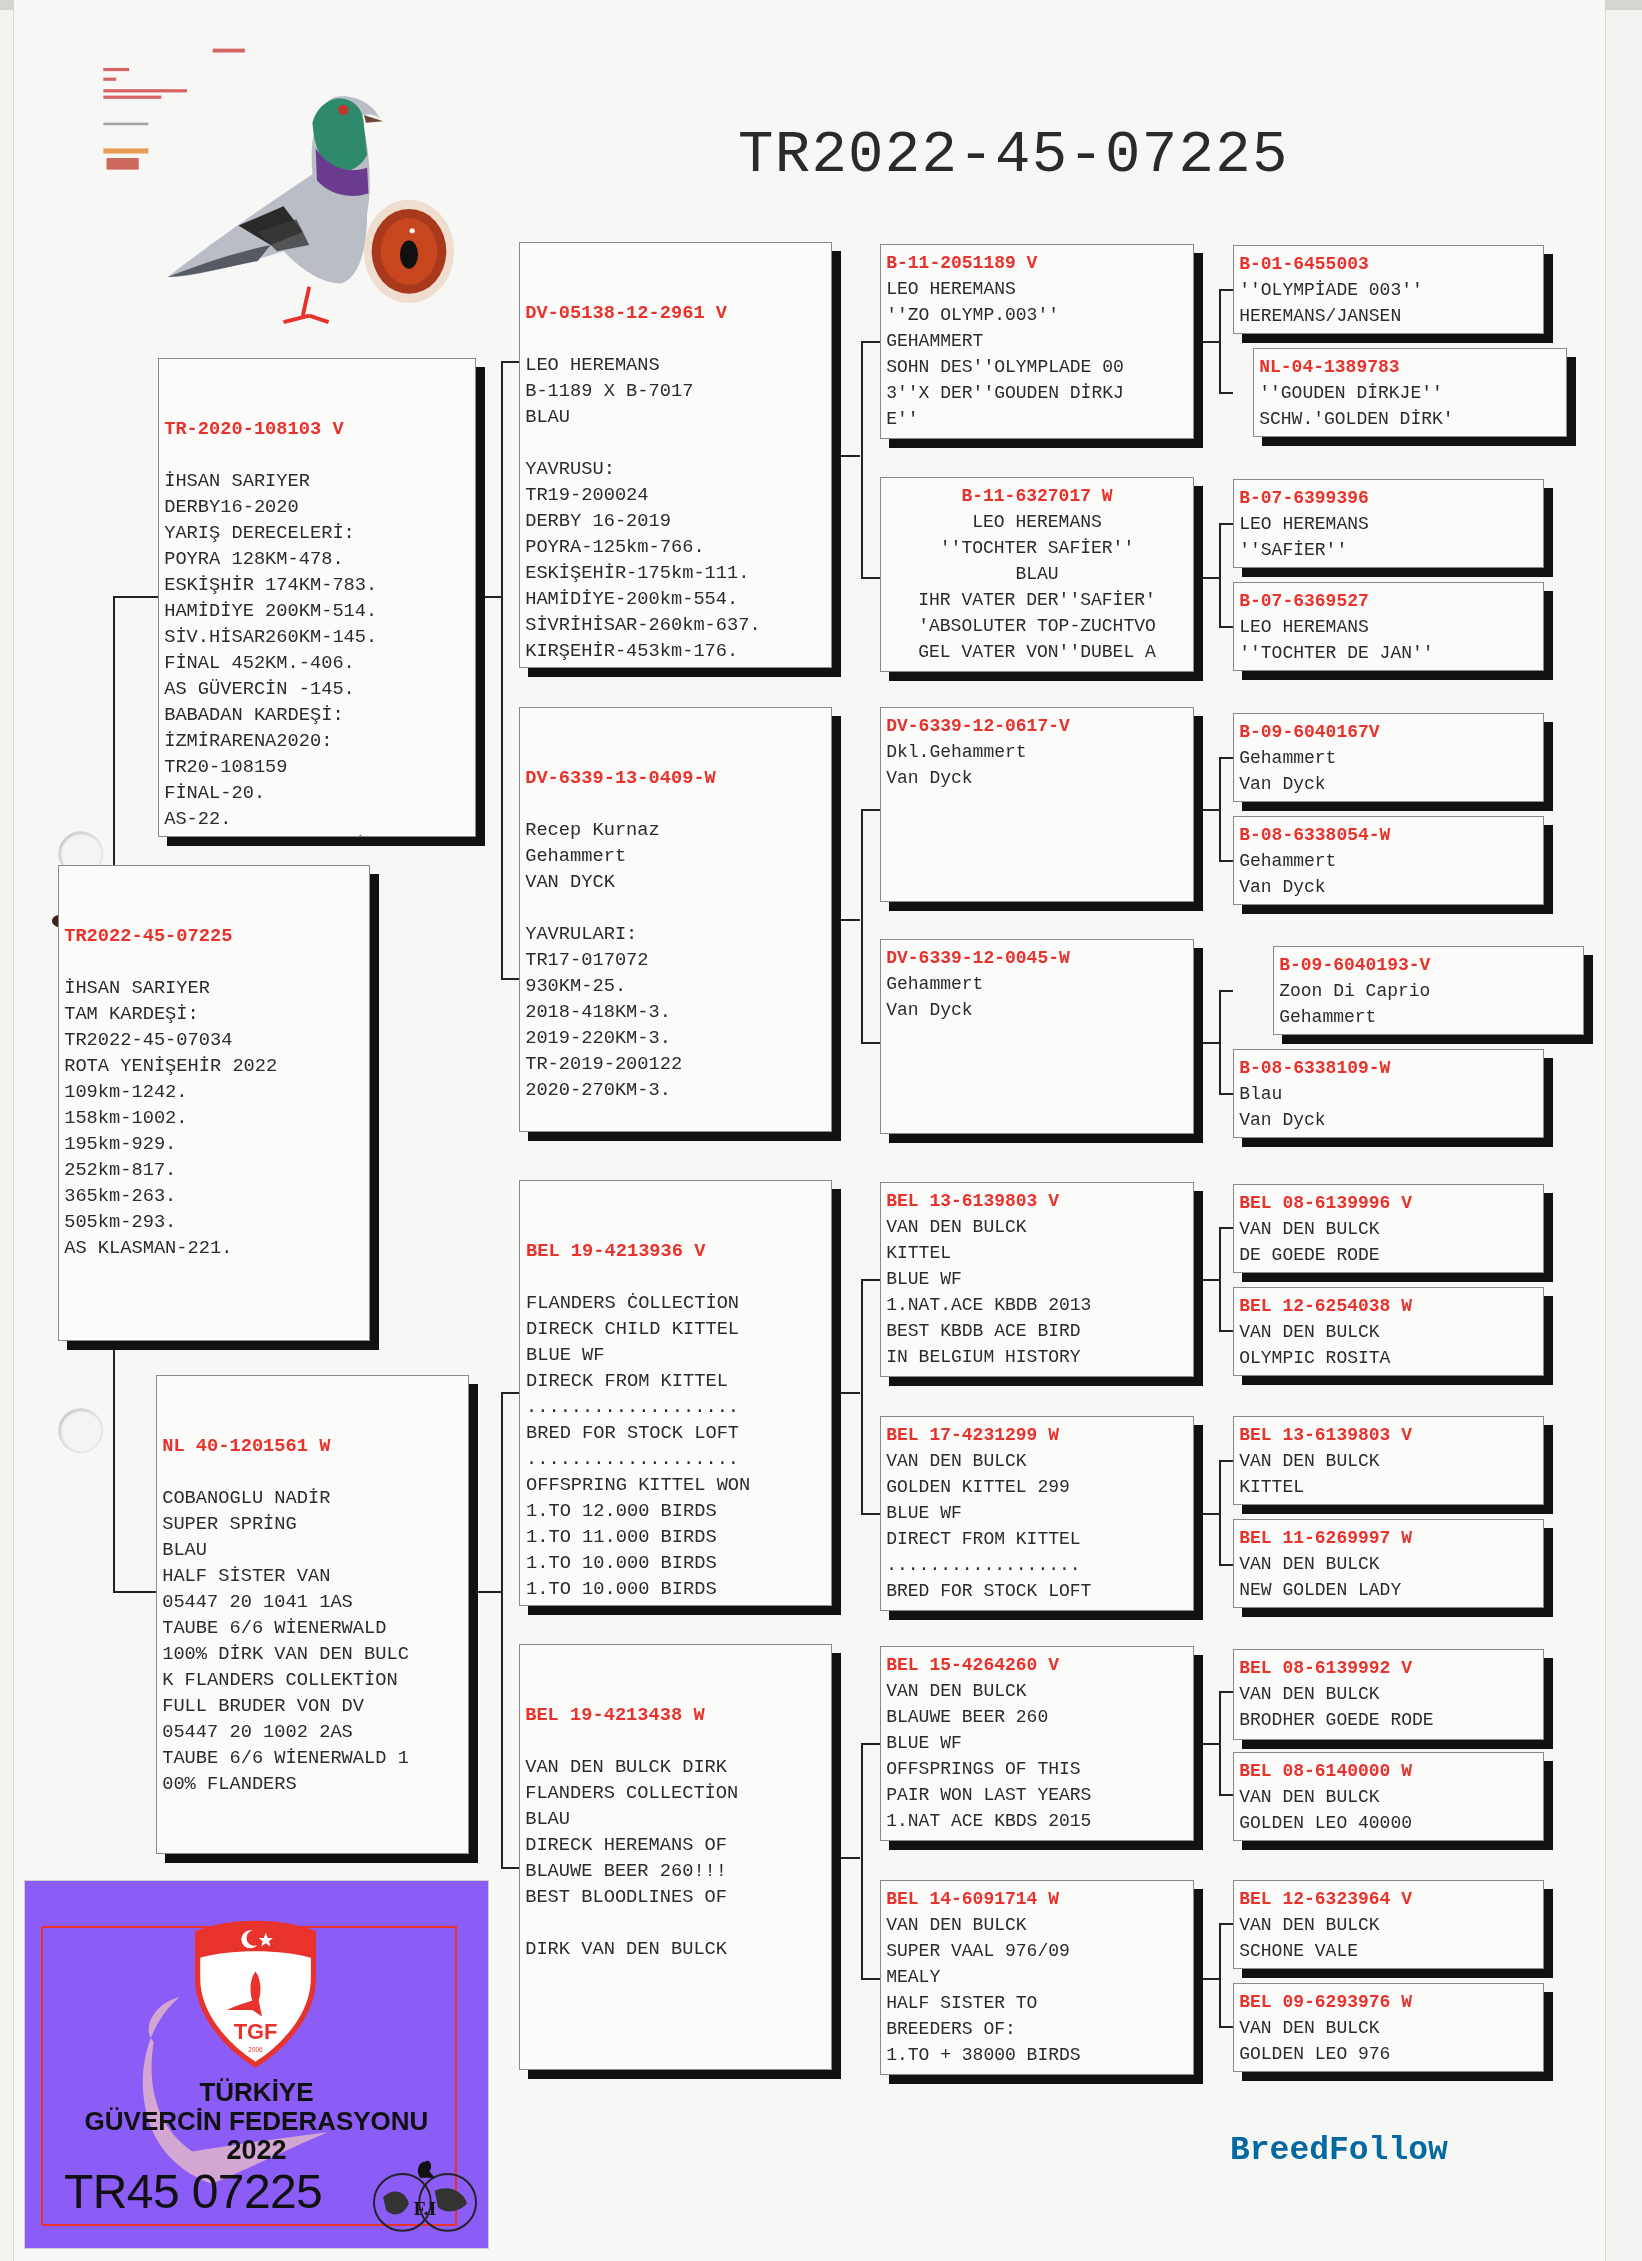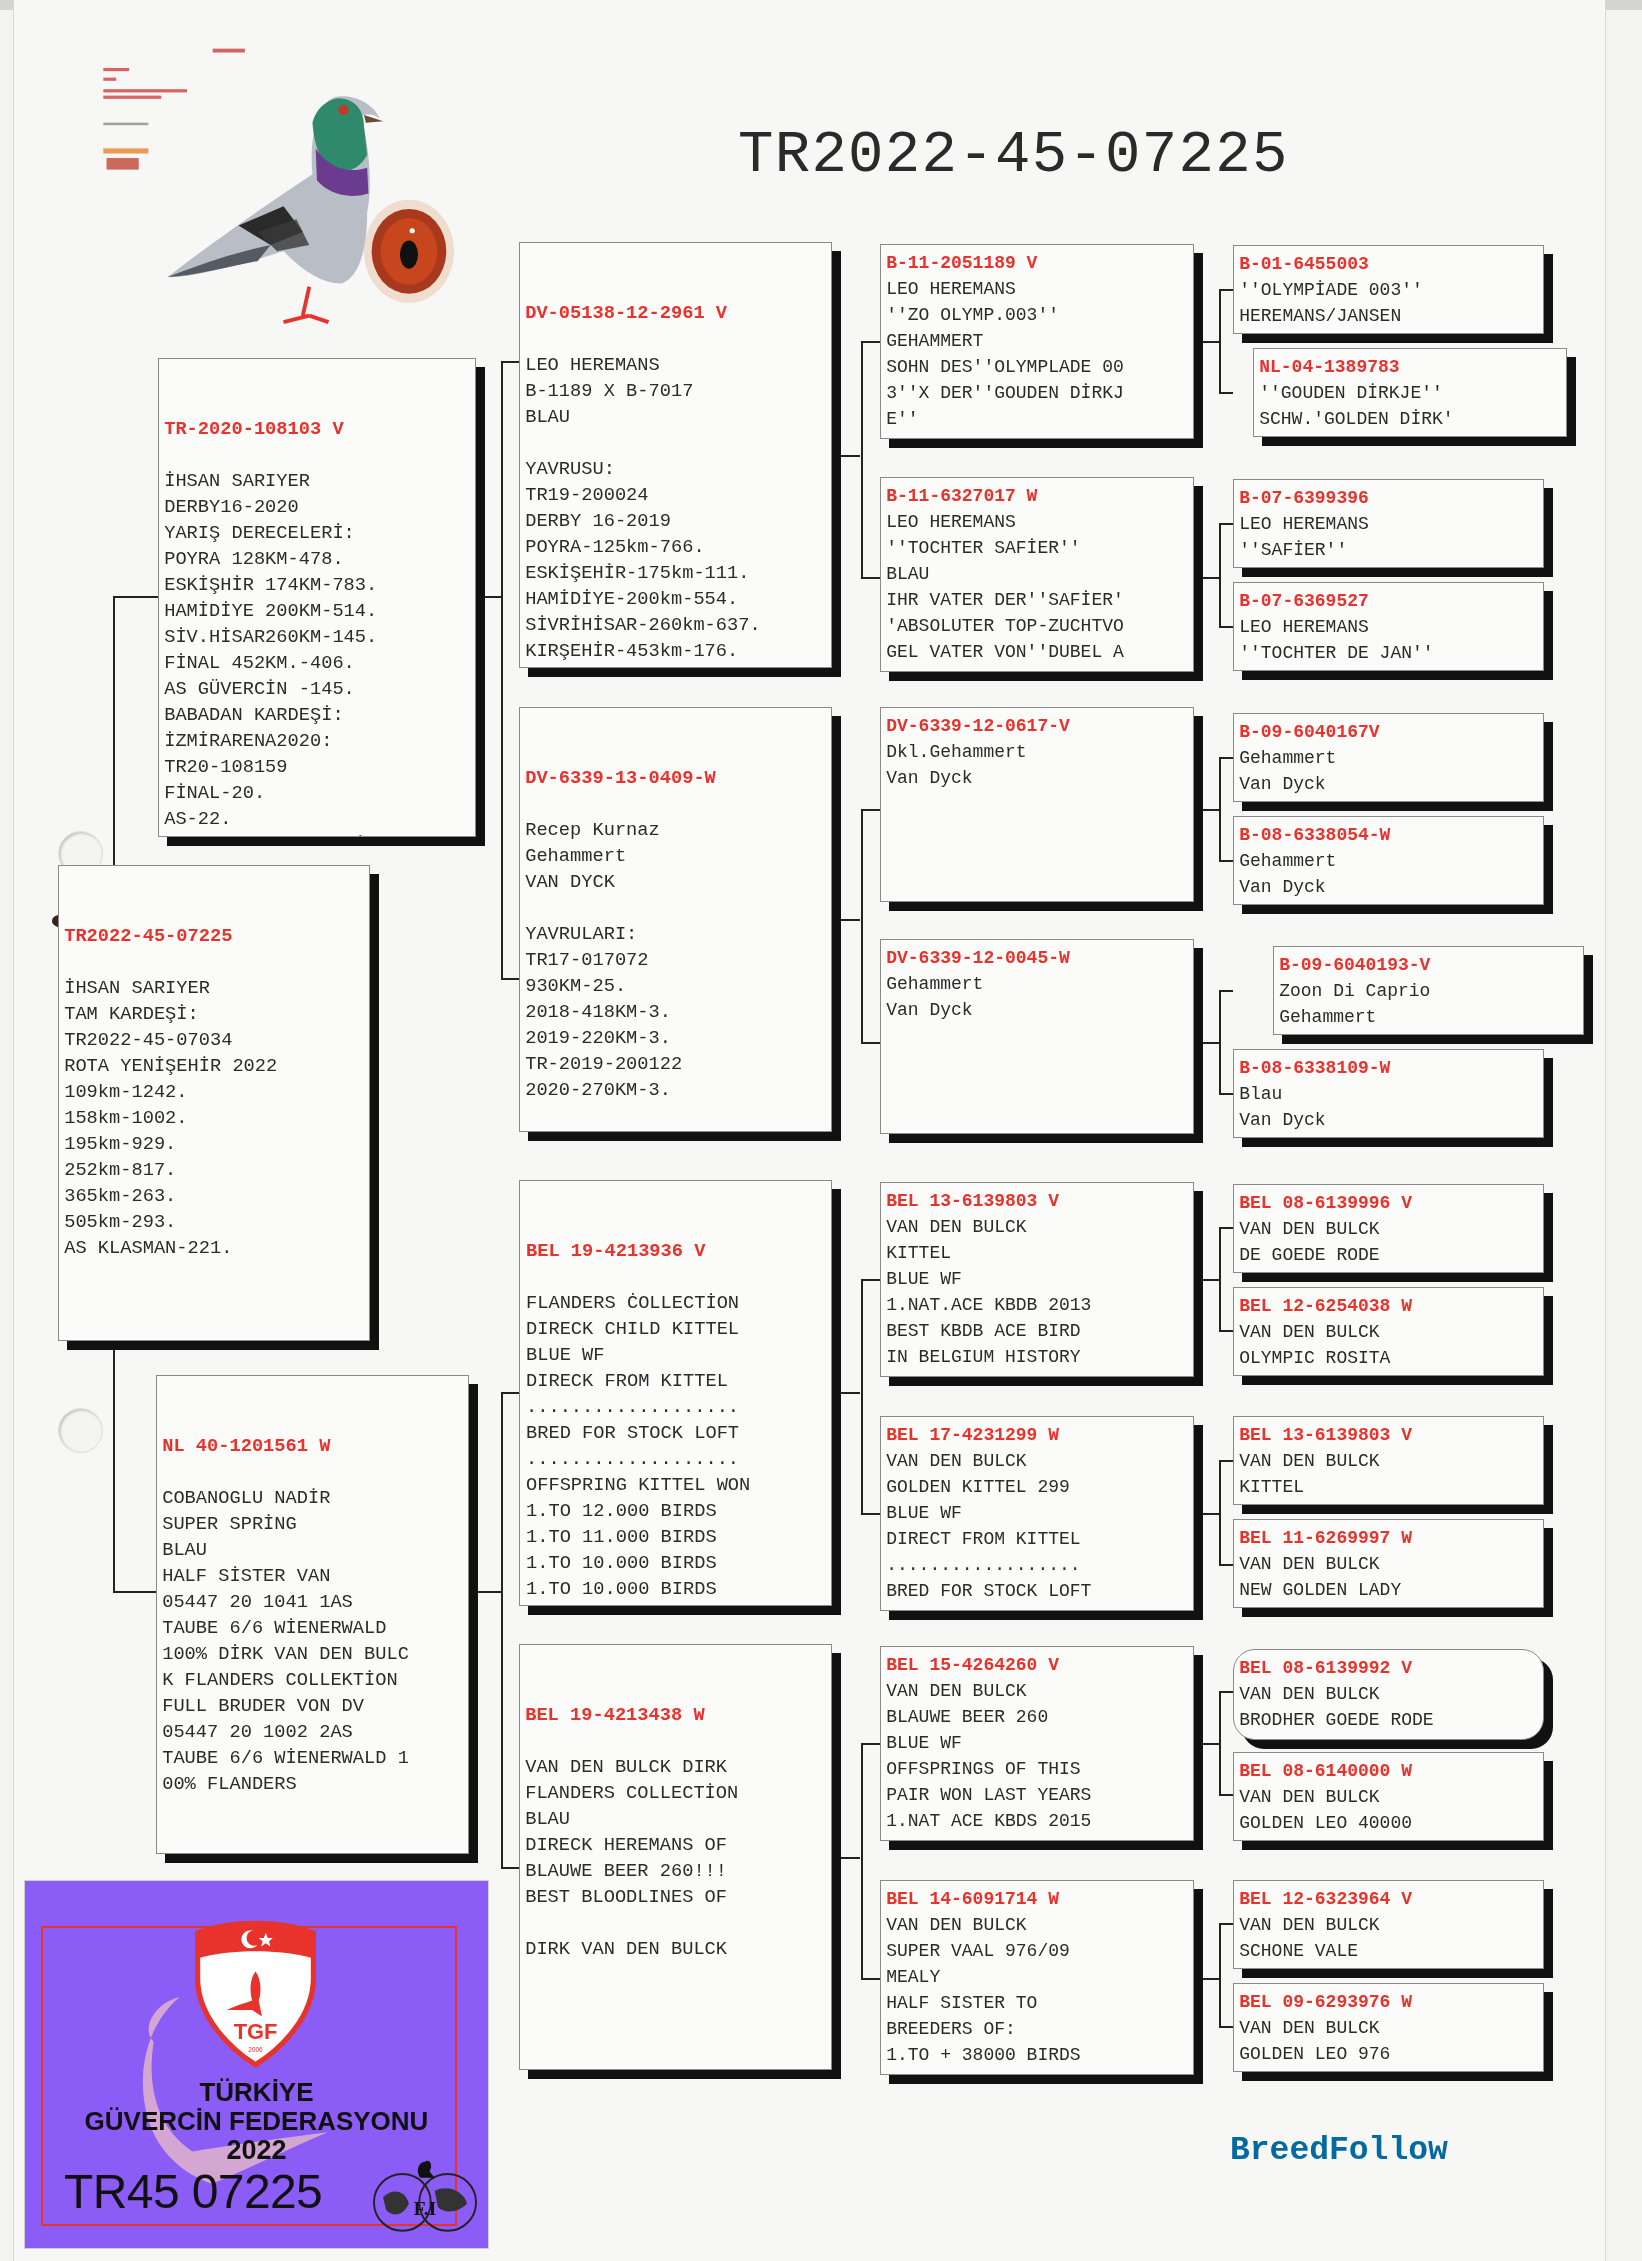--- a/index.html
+++ b/index.html
@@ -197,41 +197,41 @@
   <span class="ring">DV-6339-13-0409-W</span>
 <span class="line">Recep Kurnaz</span><span class="line">Gehammert</span><span class="line">VAN DYCK</span><span class="line"></span><span class="line">YAVRULARI:</span><span class="line">TR17-017072</span><span class="line">930KM-25.</span><span class="line">2018-418KM-3.</span><span class="line">2019-220KM-3.</span><span class="line">TR-2019-200122</span><span class="line">2020-270KM-3.</span></div>
 <div class="box" style="left:519px; top:1180px; width:313px; height:426px;padding-left:6px;">
   <span class="ring">BEL 19-4213936 V</span>
 <span class="line">FLANDERS ĊOLLECTİON</span><span class="line">DIRECK CHILD KITTEL</span><span class="line">BLUE WF</span><span class="line">DIRECK FROM KITTEL</span><span class="line">...................</span><span class="line">BRED FOR STOCK LOFT</span><span class="line">...................</span><span class="line">OFFSPRING KITTEL WON</span><span class="line">1.TO 12.000 BIRDS</span><span class="line">1.TO 11.000 BIRDS</span><span class="line">1.TO 10.000 BIRDS</span><span class="line">1.TO 10.000 BIRDS</span><span class="line">1.TO  8.000 BIRDS</span></div>
 <div class="box" style="left:519px; top:1644px; width:313px; height:426px;">
   <span class="ring">BEL 19-4213438 W</span>
 <span class="line">VAN DEN BULCK DIRK</span><span class="line">FLANDERS COLLECTİON</span><span class="line">BLAU</span><span class="line">DIRECK HEREMANS OF</span><span class="line">BLAUWE BEER 260!!!</span><span class="line">BEST BLOODLINES OF</span><span class="line"></span><span class="line">DIRK VAN DEN BULCK</span></div>
 
 <div class="box g3" style="left:880px; top:244px; width:314px; height:195px;"><span class="ring">B-11-2051189 V</span><span class="line">LEO HEREMANS</span><span class="line">''ZO OLYMP.003''</span><span class="line">GEHAMMERT</span><span class="line">SOHN DES''OLYMPLADE 00</span><span class="line">3''X DER''GOUDEN DİRKJ</span><span class="line">E''</span></div>
-<div class="box g3" style="left:880px; top:477px; width:314px; height:195px;"><span class="ring">B-11-6327017 W</span><span class="line">LEO HEREMANS</span><span class="line">''TOCHTER SAFİER''</span><span class="line">BLAU</span><span class="line">IHR VATER DER''SAFİER'</span><span class="line">'ABSOLUTER TOP-ZUCHTVO</span><span class="line">GEL VATER VON''DUBEL A</span></div>
+<div class="box g3" style="left:880px; top:477px; width:314px; height:195px;text-align:center;"><span class="ring">B-11-6327017 W</span><span class="line">LEO HEREMANS</span><span class="line">''TOCHTER SAFİER''</span><span class="line">BLAU</span><span class="line">IHR VATER DER''SAFİER'</span><span class="line">'ABSOLUTER TOP-ZUCHTVO</span><span class="line">GEL VATER VON''DUBEL A</span></div>
 <div class="box g3" style="left:880px; top:707px; width:314px; height:195px;"><span class="ring">DV-6339-12-0617-V</span><span class="line">Dkl.Gehammert</span><span class="line">Van Dyck</span></div>
 <div class="box g3" style="left:880px; top:939px; width:314px; height:195px;"><span class="ring">DV-6339-12-0045-W</span><span class="line">Gehammert</span><span class="line">Van Dyck</span></div>
 <div class="box g3" style="left:880px; top:1182px; width:314px; height:195px;"><span class="ring">BEL 13-6139803 V</span><span class="line">VAN DEN BULCK</span><span class="line">KITTEL</span><span class="line">BLUE WF</span><span class="line">1.NAT.ACE KBDB 2013</span><span class="line">BEST KBDB ACE BIRD</span><span class="line">IN BELGIUM HISTORY</span></div>
 <div class="box g3" style="left:880px; top:1416px; width:314px; height:195px;"><span class="ring">BEL 17-4231299 W</span><span class="line">VAN DEN BULCK</span><span class="line">GOLDEN KITTEL 299</span><span class="line">BLUE WF</span><span class="line">DIRECT FROM KITTEL</span><span class="line">..................</span><span class="line">BRED FOR STOCK LOFT</span></div>
 <div class="box g3" style="left:880px; top:1646px; width:314px; height:195px;"><span class="ring">BEL 15-4264260 V</span><span class="line">VAN DEN BULCK</span><span class="line">BLAUWE BEER 260</span><span class="line">BLUE WF</span><span class="line">OFFSPRINGS OF THIS</span><span class="line">PAIR WON LAST YEARS</span><span class="line">1.NAT ACE KBDS 2015</span></div>
 <div class="box g3" style="left:880px; top:1880px; width:314px; height:195px;"><span class="ring">BEL 14-6091714 W</span><span class="line">VAN DEN BULCK</span><span class="line">SUPER VAAL 976/09</span><span class="line">MEALY</span><span class="line">HALF SISTER TO</span><span class="line">BREEDERS OF:</span><span class="line">1.TO + 38000 BIRDS</span></div>
 
 <div class="box g4" style="left:1233px; top:245px; width:311px; height:89px;"><span class="ring">B-01-6455003</span><span class="line">''OLYMPİADE 003''</span><span class="line">HEREMANS/JANSEN</span></div>
 <div class="box g4" style="left:1233px; top:348px; width:314px; height:89px;margin-left:20px;"><span class="ring">NL-04-1389783</span><span class="line">''GOUDEN DİRKJE''</span><span class="line">SCHW.'GOLDEN DİRK'</span></div>
 <div class="box g4" style="left:1233px; top:479px; width:311px; height:89px;"><span class="ring">B-07-6399396</span><span class="line">LEO HEREMANS</span><span class="line">''SAFİER''</span></div>
 <div class="box g4" style="left:1233px; top:582px; width:311px; height:89px;"><span class="ring">B-07-6369527</span><span class="line">LEO HEREMANS</span><span class="line">''TOCHTER DE JAN''</span></div>
 <div class="box g4" style="left:1233px; top:713px; width:311px; height:89px;"><span class="ring">B-09-6040167V</span><span class="line">Gehammert</span><span class="line">Van Dyck</span></div>
 <div class="box g4" style="left:1233px; top:816px; width:311px; height:89px;"><span class="ring">B-08-6338054-W</span><span class="line">Gehammert</span><span class="line">Van Dyck</span></div>
 <div class="box g4" style="left:1233px; top:946px; width:311px; height:89px;margin-left:40px;"><span class="ring">B-09-6040193-V</span><span class="line">Zoon Di Caprio</span><span class="line">Gehammert</span></div>
 <div class="box g4" style="left:1233px; top:1049px; width:311px; height:89px;"><span class="ring">B-08-6338109-W</span><span class="line">Blau</span><span class="line">Van Dyck</span></div>
 <div class="box g4" style="left:1233px; top:1184px; width:311px; height:89px;"><span class="ring">BEL 08-6139996 V</span><span class="line">VAN DEN BULCK</span><span class="line">DE GOEDE RODE</span></div>
 <div class="box g4" style="left:1233px; top:1287px; width:311px; height:89px;"><span class="ring">BEL 12-6254038 W</span><span class="line">VAN DEN BULCK</span><span class="line">OLYMPIC ROSITA</span></div>
 <div class="box g4" style="left:1233px; top:1416px; width:311px; height:89px;"><span class="ring">BEL 13-6139803 V</span><span class="line">VAN DEN BULCK</span><span class="line">KITTEL</span></div>
 <div class="box g4" style="left:1233px; top:1519px; width:311px; height:89px;"><span class="ring">BEL 11-6269997 W</span><span class="line">VAN DEN BULCK</span><span class="line">NEW GOLDEN LADY</span></div>
-<div class="box g4" style="left:1233px; top:1649px; width:311px; height:91px;border-radius:22px;"><span class="ring">BEL 08-6139992 V</span><span class="line">VAN DEN BULCK</span><span class="line">BRODHER GOEDE RODE</span></div>
+<div class="box g4" style="left:1233px; top:1649px; width:311px; height:91px;"><span class="ring">BEL 08-6139992 V</span><span class="line">VAN DEN BULCK</span><span class="line">BRODHER GOEDE RODE</span></div>
 <div class="box g4" style="left:1233px; top:1752px; width:311px; height:89px;"><span class="ring">BEL 08-6140000 W</span><span class="line">VAN DEN BULCK</span><span class="line">GOLDEN LEO 40000</span></div>
 <div class="box g4" style="left:1233px; top:1880px; width:311px; height:89px;"><span class="ring">BEL 12-6323964 V</span><span class="line">VAN DEN BULCK</span><span class="line">SCHONE VALE</span></div>
 <div class="box g4" style="left:1233px; top:1983px; width:311px; height:89px;"><span class="ring">BEL 09-6293976 W</span><span class="line">VAN DEN BULCK</span><span class="line">GOLDEN LEO 976</span></div>
 
 <div class="card">
   <div class="card-frame"></div>
   <svg style="position:absolute; left:90px; top:103px;" width="245" height="219" viewBox="0 0 380 340">
     <path d="M100 20 C60 30 40 70 60 90 C50 150 60 220 120 260 C180 250 250 240 330 230 C260 260 200 290 150 310 C120 300 90 280 70 250 C30 190 30 80 100 20 Z" fill="#f3c7c5" opacity="0.7"></path>
   </svg>
   <svg style="position:absolute; left:166px; top:39px;" width="129" height="148" viewBox="0 0 200 230">

